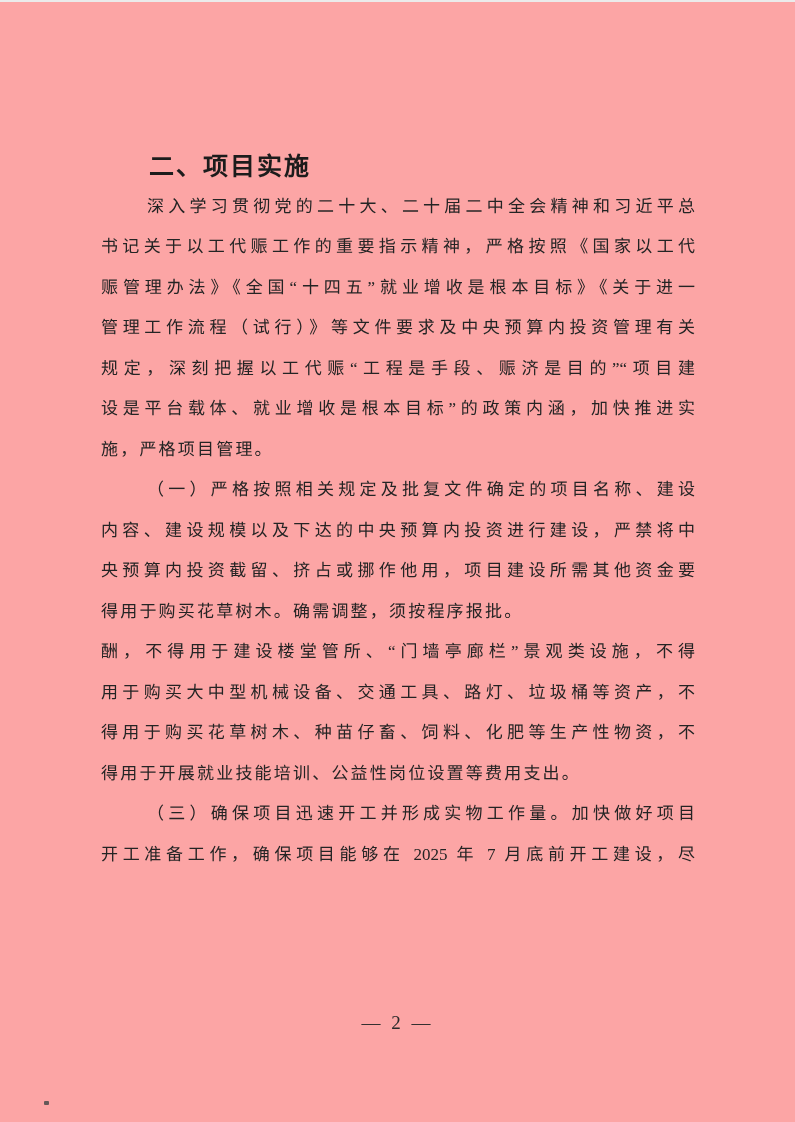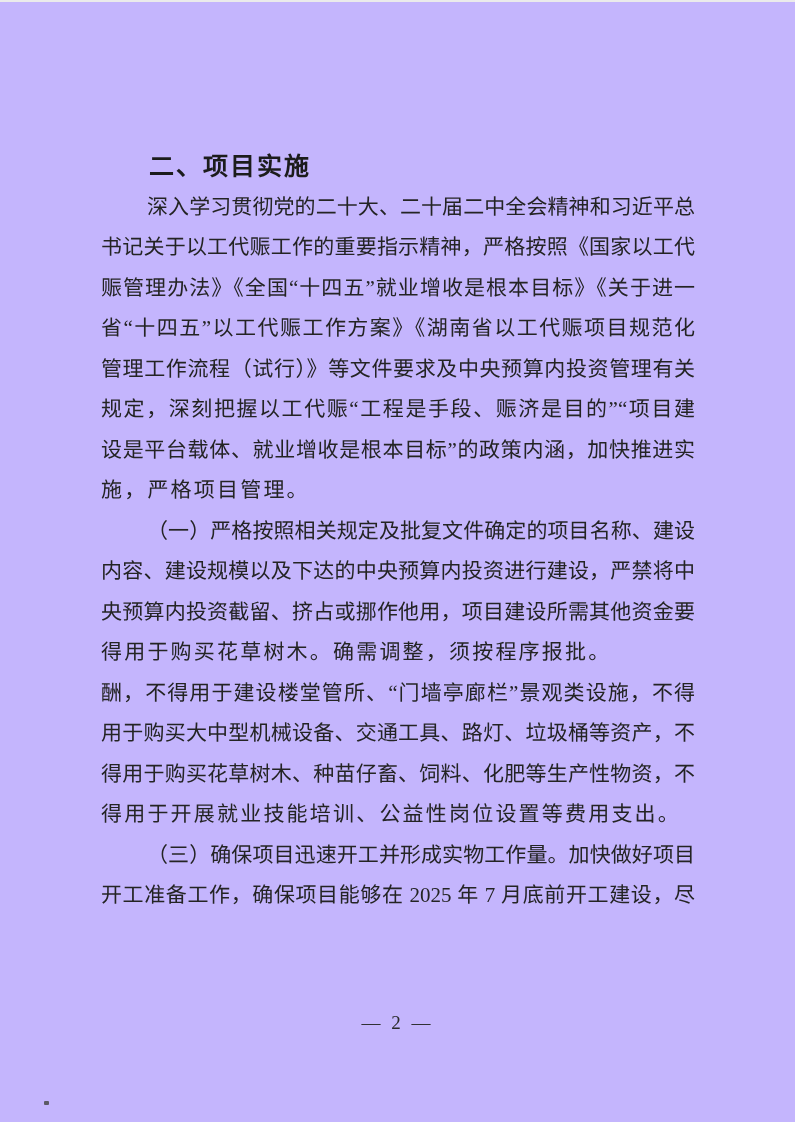--- a/index.html
+++ b/index.html
@@ -4,21 +4,21 @@
 <style>
   html, body {
     margin: 0;
     padding: 0;
     background: #ffffff;
   }
   .page {
     position: relative;
     width: 795px;
     height: 1122px;
-    background: #c4b5fd;
+    background: #fca5a5;
     overflow: hidden;
     font-family: "Liberation Serif", "DejaVu Serif", serif;
     color: #262626;
   }
   .scan-top-edge {
     position: absolute;
     top: 0;
     left: 0;
     width: 100%;
     height: 2px;
@@ -37,21 +37,21 @@
     line-height: 40.5px;
     padding-left: 48px;
     color: #1c1c1c;
     letter-spacing: 2px;
     white-space: nowrap;
   }
   .para {
     margin: 0;
   }
   .line {
-    font-size: 21px;
+    font-size: 17px;
     line-height: 40.5px;
     color: #242424;
     text-align: justify;
     text-align-last: justify;
     white-space: normal;
     overflow: hidden;
   }
   .line.first {
     padding-left: 46px;
   }
@@ -87,21 +87,20 @@
 <div class="page">
   <div class="scan-top-edge"></div>
 
   <div class="doc-body">
     <div class="doc-heading">二、项目实施</div>
 
   <div class="para">
         <div class="line first">深入学习贯彻党的二十大、二十届二中全会精神和习近平总</div>
         <div class="line">书记关于以工代赈工作的重要指示精神，严格按照《国家以工代</div>
         <div class="line">赈管理办法》《全国“十四五”就业增收是根本目标》《关于进一</div>
-        <div class="line">省“十四五”以工代赈工作方案》《湖南省以工代赈项目规范化</div>
         <div class="line">管理工作流程（试行）》等文件要求及中央预算内投资管理有关</div>
         <div class="line">规定，深刻把握以工代赈“工程是手段、赈济是目的”“项目建</div>
         <div class="line">设是平台载体、就业增收是根本目标”的政策内涵，加快推进实</div>
         <div class="line last">施，严格项目管理。</div>
       </div>
       <div class="para">
         <div class="line first">（一）严格按照相关规定及批复文件确定的项目名称、建设</div>
         <div class="line">内容、建设规模以及下达的中央预算内投资进行建设，严禁将中</div>
         <div class="line">央预算内投资截留、挤占或挪作他用，项目建设所需其他资金要</div>
         <div class="line last">得用于购买花草树木。确需调整，须按程序报批。</div>

